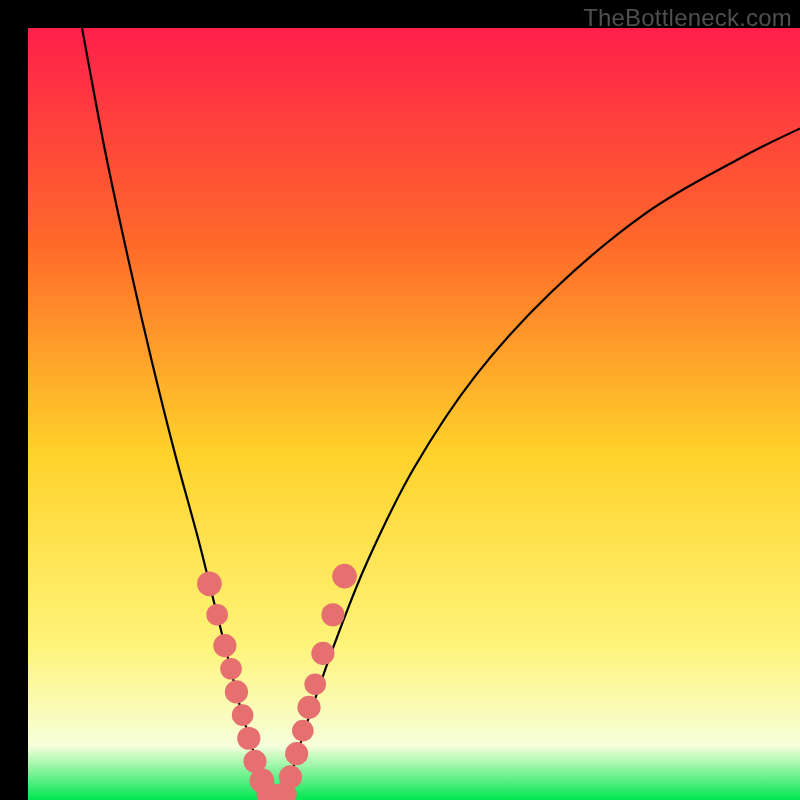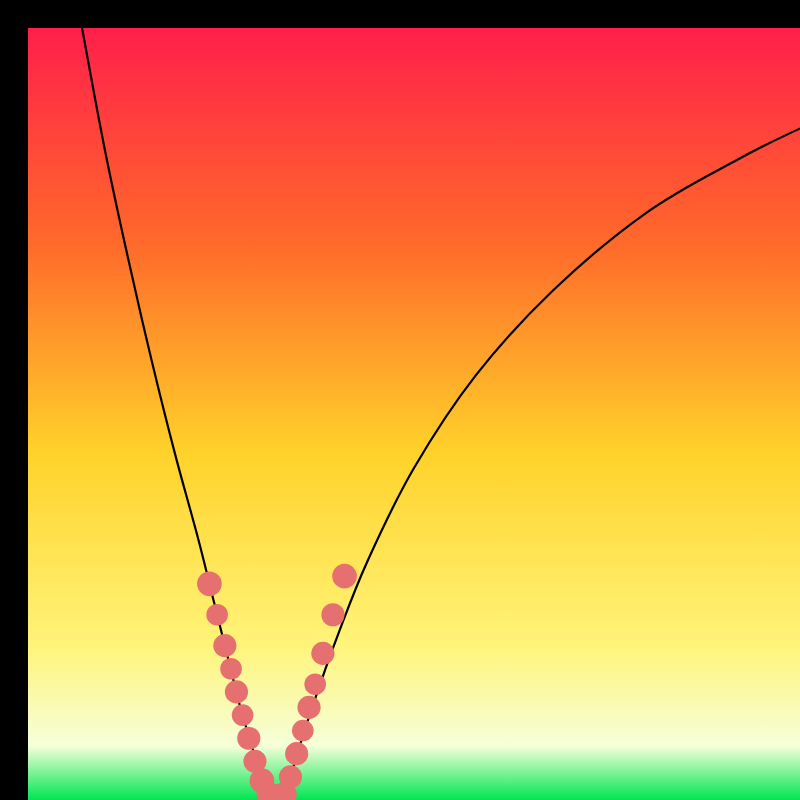--- a/index.html
+++ b/index.html
@@ -33,20 +33,21 @@
     font-weight: 400;
     letter-spacing: 0.2px;
     user-select: none;
   }
   svg { display: block; }
 </style>
 </head>
 <body>
 
 <div class="frame">
+  <div class="watermark">TheBottleneck.com</div>
   <div class="plot">
     <svg id="svg" width="772" height="772" viewBox="0 0 772 772">
       <defs>
         <linearGradient id="bg-grad" x1="0" y1="0" x2="0" y2="1">
           <stop id="g0" offset="0%" stop-color="#ff1f4b"></stop>
           <stop id="g1" offset="28%" stop-color="#ff6a2a"></stop>
           <stop id="g2" offset="55%" stop-color="#ffd22a"></stop>
           <stop id="g3" offset="80%" stop-color="#fff47a"></stop>
           <stop id="g4" offset="93%" stop-color="#f6ffda"></stop>
           <stop id="g5" offset="100%" stop-color="#00e651"></stop>

